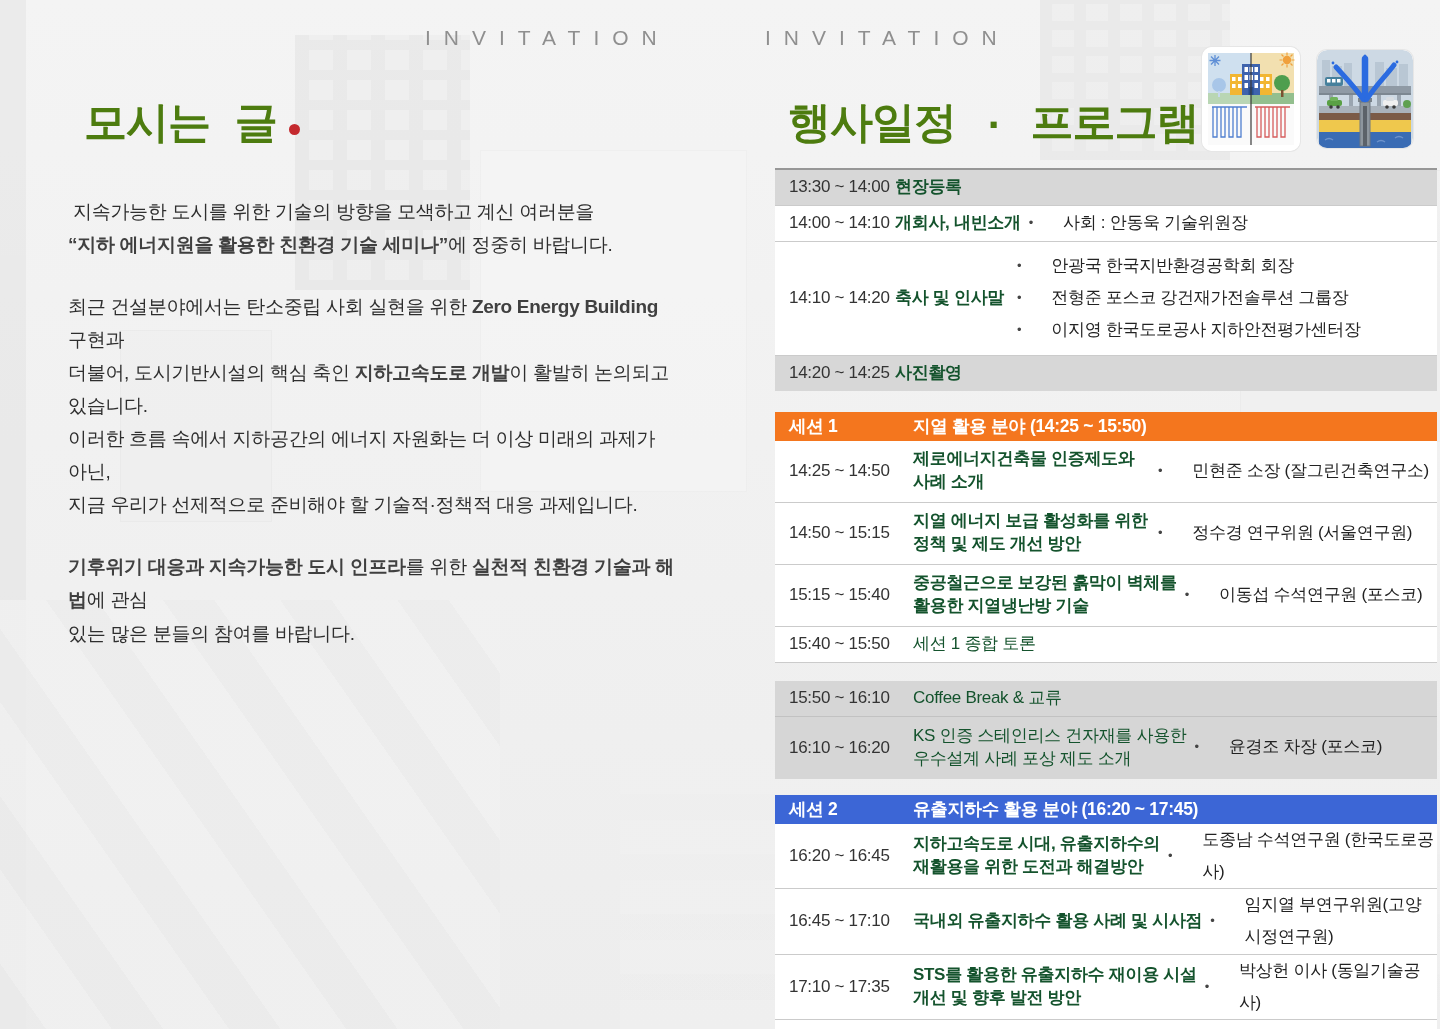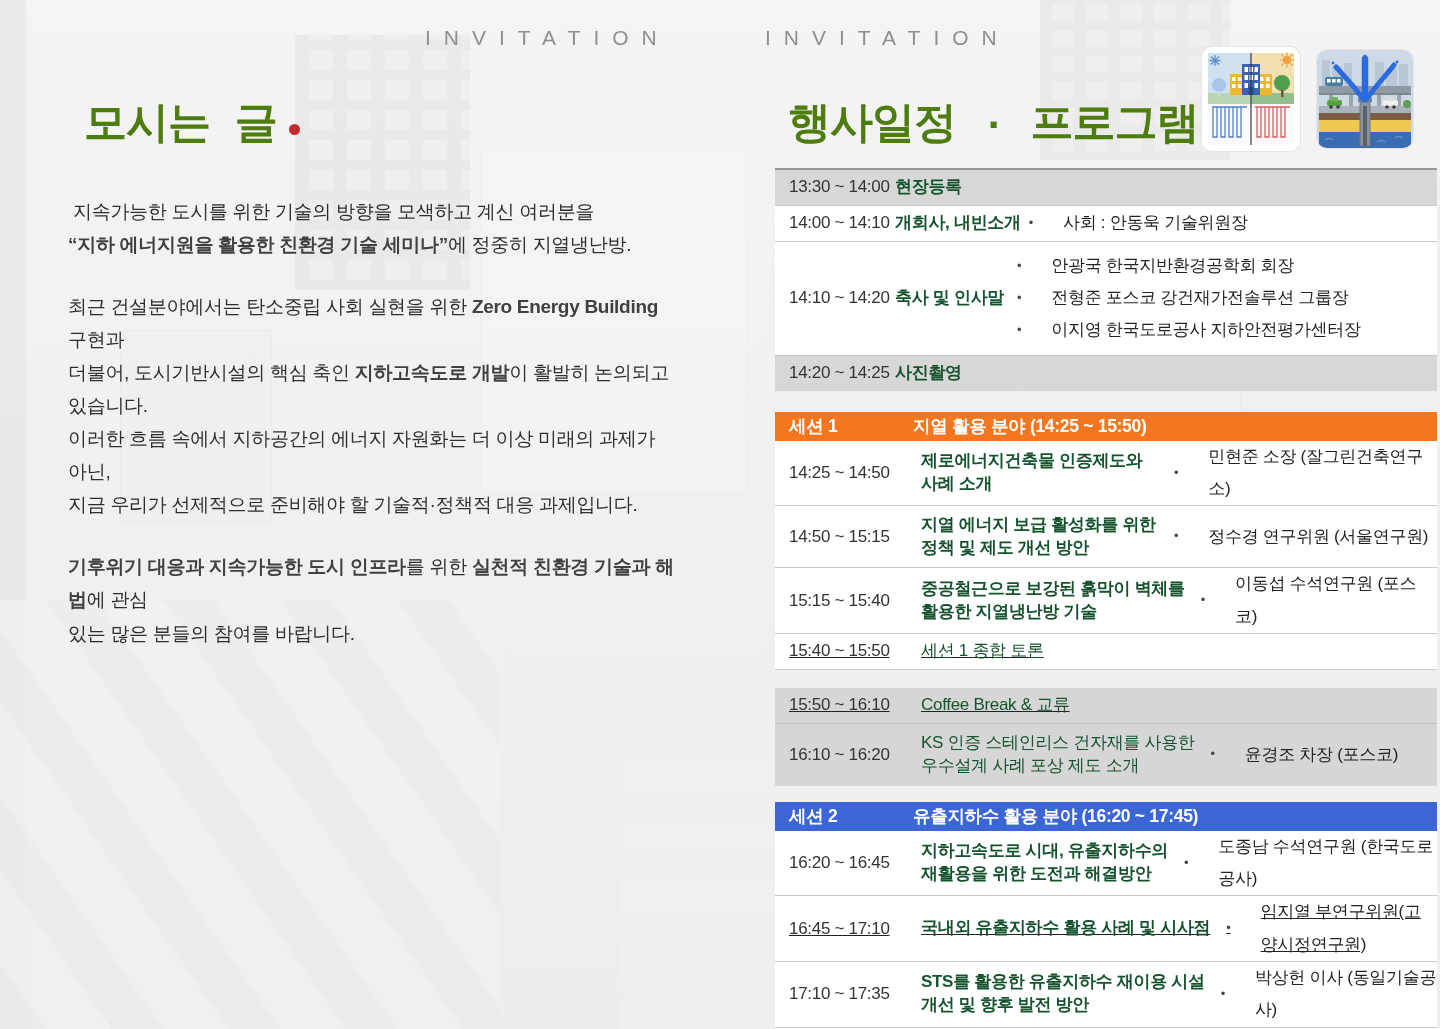--- a/index.html
+++ b/index.html
@@ -50,25 +50,25 @@
   .thumb{border-radius:10px;overflow:hidden;background:#fff;box-shadow:0 0 0 1px #e6e6e6;}
   .thumb1{left:1202px;top:47px;width:98px;height:104px;}
   .thumb2{left:1317px;top:50px;width:96px;height:98px;}
   .thumb svg{display:block;}
 
   
   .schedule{left:775px;top:168px;width:662px;font-size:17px;letter-spacing:-.3px;}
   .t-row{display:grid;align-items:center;background:#fff;border-bottom:1px solid #cbcbcb;
     padding-left:14px;box-sizing:border-box;}
   .cols-pre{grid-template-columns:106px minmax(122px,max-content) 1fr;}
-  .cols-ses{grid-template-columns:124px minmax(245px,max-content) 1fr;gap:8px;}
+  .cols-ses{grid-template-columns:124px minmax(245px,max-content) 1fr;}
   .gray{background:#d7d7d7;}
   .pre-block{border-top:2px solid #979797;}
   .thin{min-height:25px;}
-  .mid{min-height:33px;text-decoration:underline;}
+  .mid{min-height:33px;}
   .tall{min-height:62px;}
   .time{white-space:nowrap;color:#333;}
   .topic{color:#14532d;line-height:1.35;padding:6px 8px 6px 0;}
   .tb{font-weight:700;}
   .spkcell{display:flex;flex-direction:column;justify-content:center;}
   .spk{display:flex;align-items:center;line-height:1.9;}
   .blt{font-size:13px;color:#444;margin-right:30px;}
   .sec-head{display:grid;grid-template-columns:124px 1fr;align-items:center;height:29px;
     padding-left:14px;color:#fff;font-weight:700;font-size:17.5px;box-sizing:border-box;}
   .sec-orange{background:#f4761e;margin-top:21px;}
@@ -93,21 +93,21 @@
     <div class="bg-road"></div>
     <div class="bg-road2"></div>
   </div>
 
   <div class="z inv-label inv-left">INVITATION</div>
   <div class="z inv-label inv-right">INVITATION</div>
 
   <div class="z left-col">
     <h1 class="big-title"><span>모시는 글</span><span class="red-dot"></span></h1>
     <div class="gbody">
-      <p class="para"><span>&nbsp;지속가능한 도시를 위한 기술의 방향을 모색하고 계신 여러분을</span><br><span class="b">“지하 에너지원을 활용한 친환경 기술 세미나”</span><span>에 정중히 지열냉난방.</span></p>
+      <p class="para"><span>&nbsp;지속가능한 도시를 위한 기술의 방향을 모색하고 계신 여러분을</span><br><span class="b">“지하 에너지원을 활용한 친환경 기술 세미나”</span><span>에 정중히 바랍니다.</span></p>
       <p class="para"><span>최근 건설분야에서는 탄소중립 사회 실현을 위한 </span><span class="b">Zero Energy Building</span><span> 구현과</span><br><span>더불어, 도시기반시설의 핵심 축인 </span><span class="b">지하고속도로 개발</span><span>이 활발히 논의되고 있습니다.</span><br><span>이러한 흐름 속에서 지하공간의 에너지 자원화는 더 이상 미래의 과제가 아닌,</span><br><span>지금 우리가 선제적으로 준비해야 할 기술적·정책적 대응 과제입니다.</span></p>
       <p class="para"><span class="b">기후위기 대응과 지속가능한 도시 인프라</span><span>를 위한 </span><span class="b">실천적 친환경 기술과 해법</span><span>에 관심</span><br><span>있는 많은 분들의 참여를 바랍니다.</span></p>
 
     </div>
   </div>
 
   <div class="z" style="left:772px;top:88px;">
     <h1 class="big-title"><span>행사일정 · 프로그램</span><span class="red-dot"></span></h1>
   </div>
 

